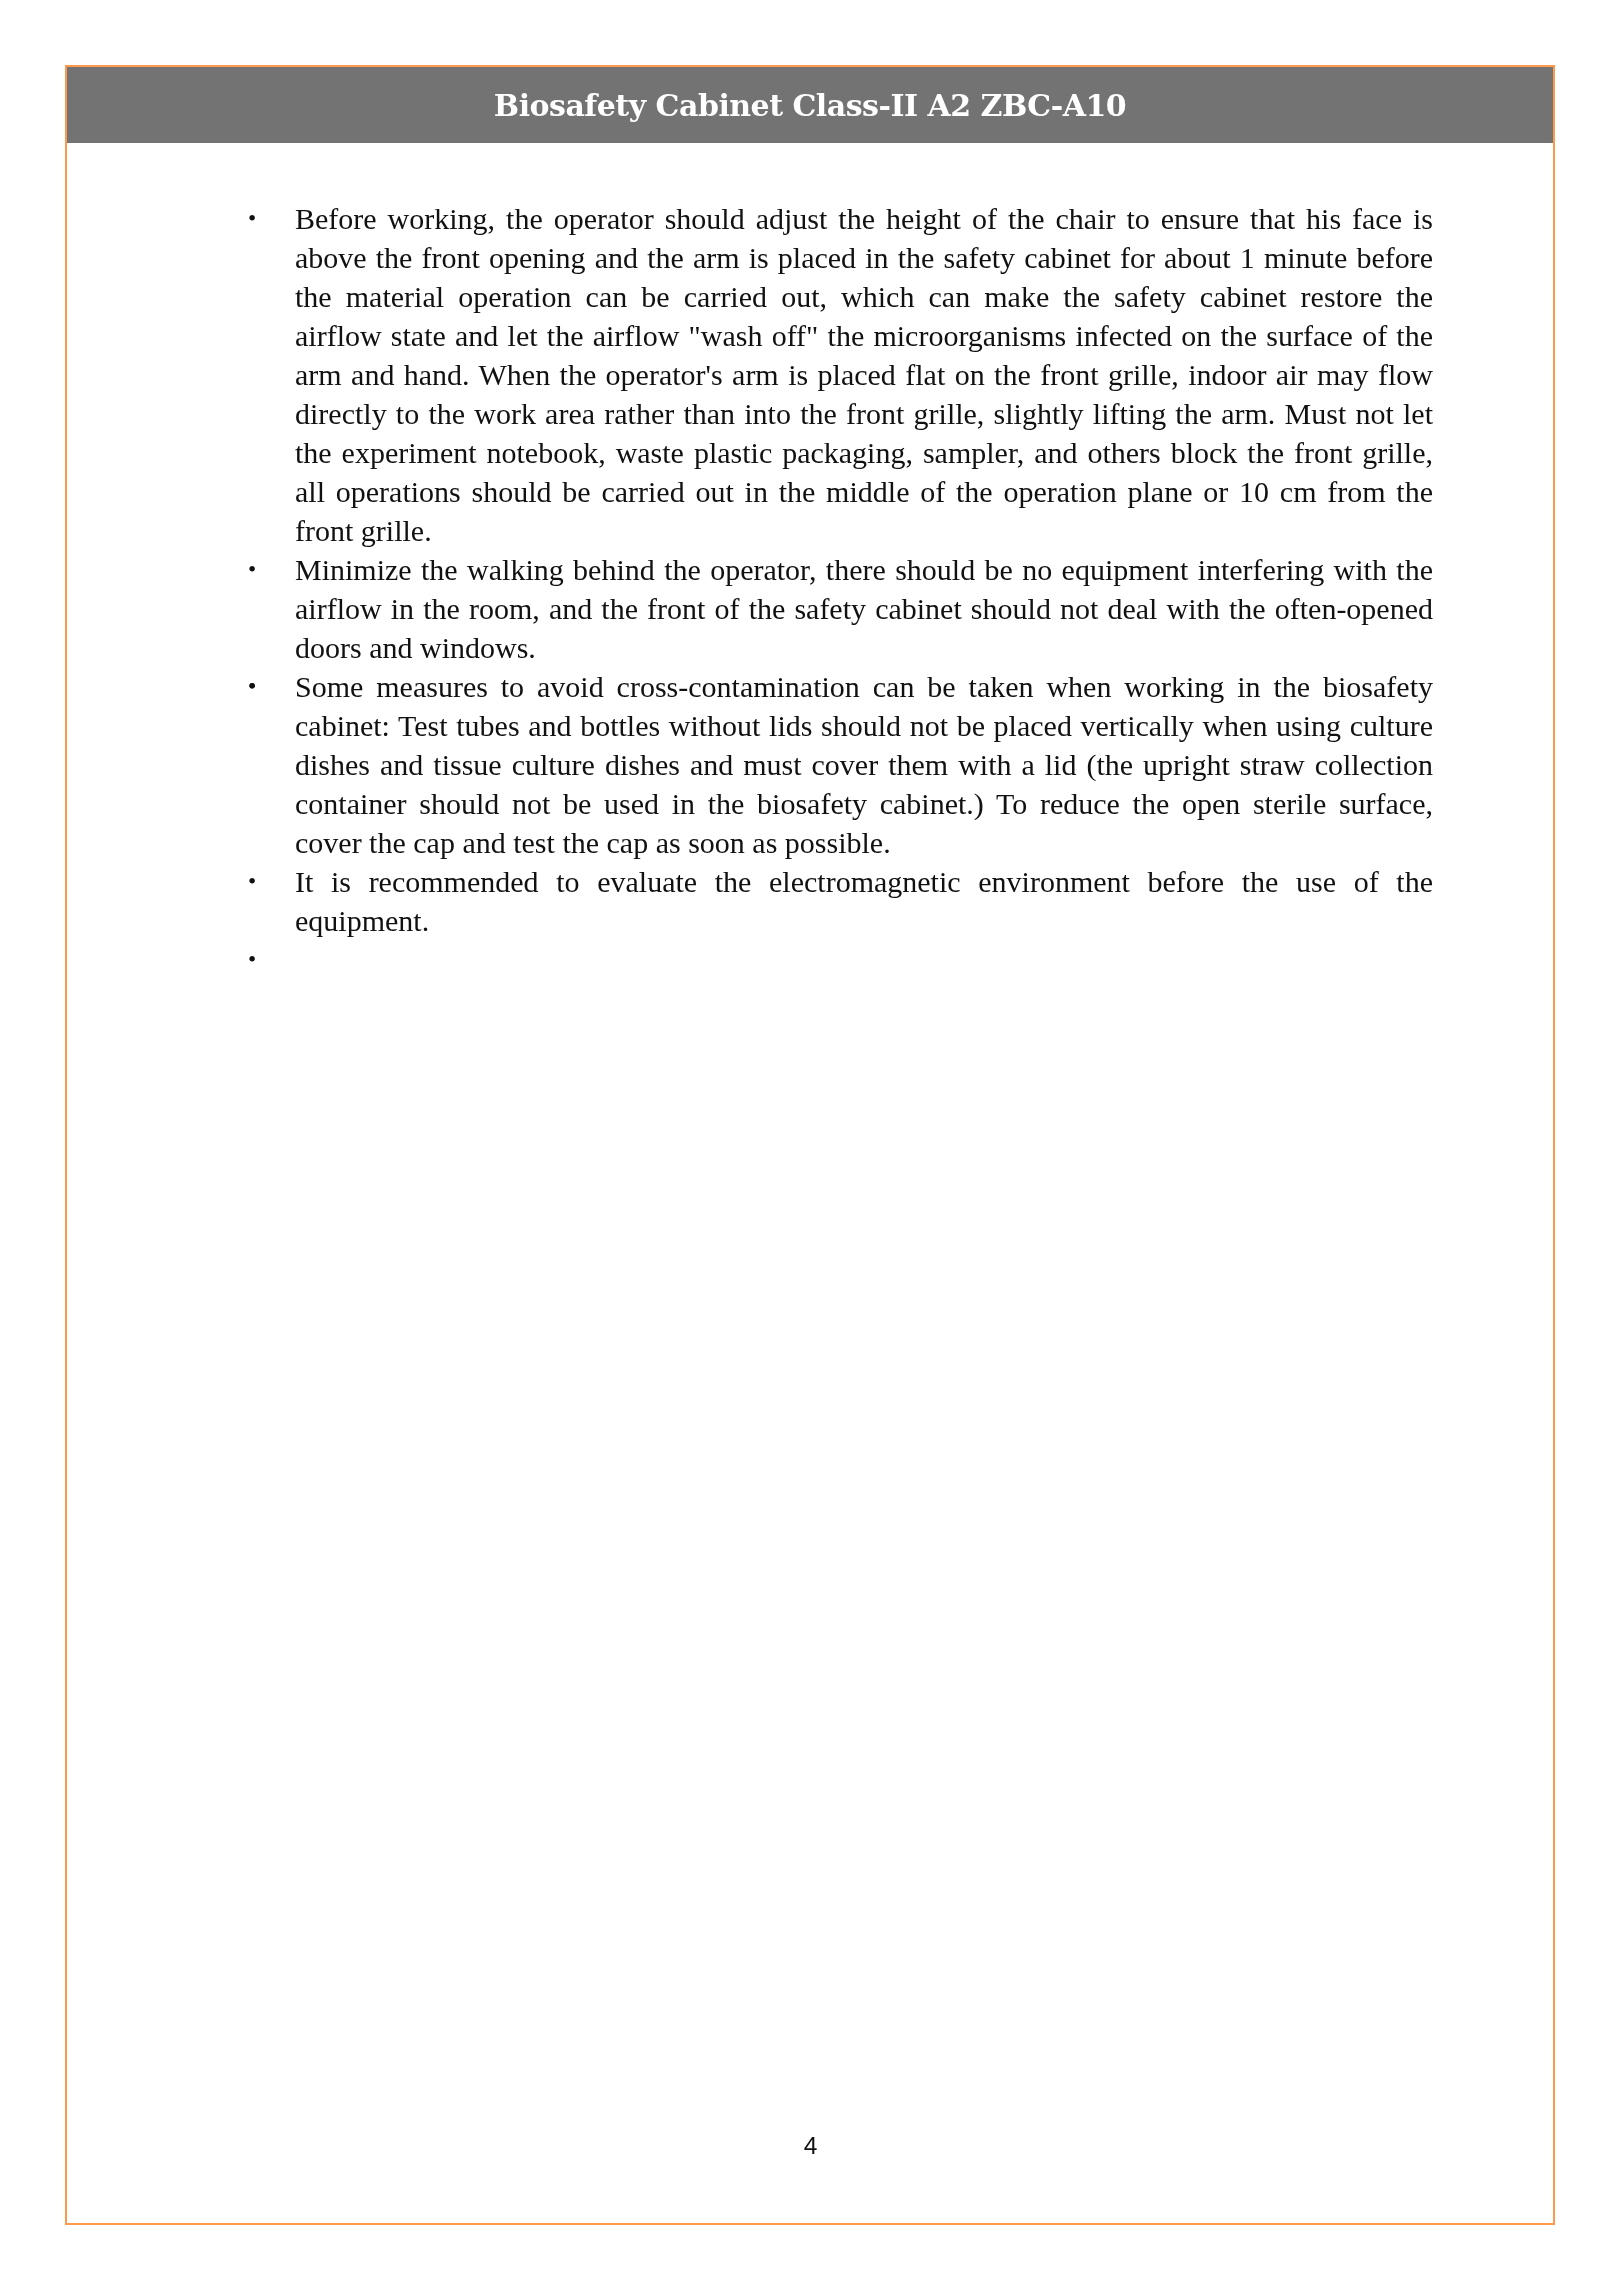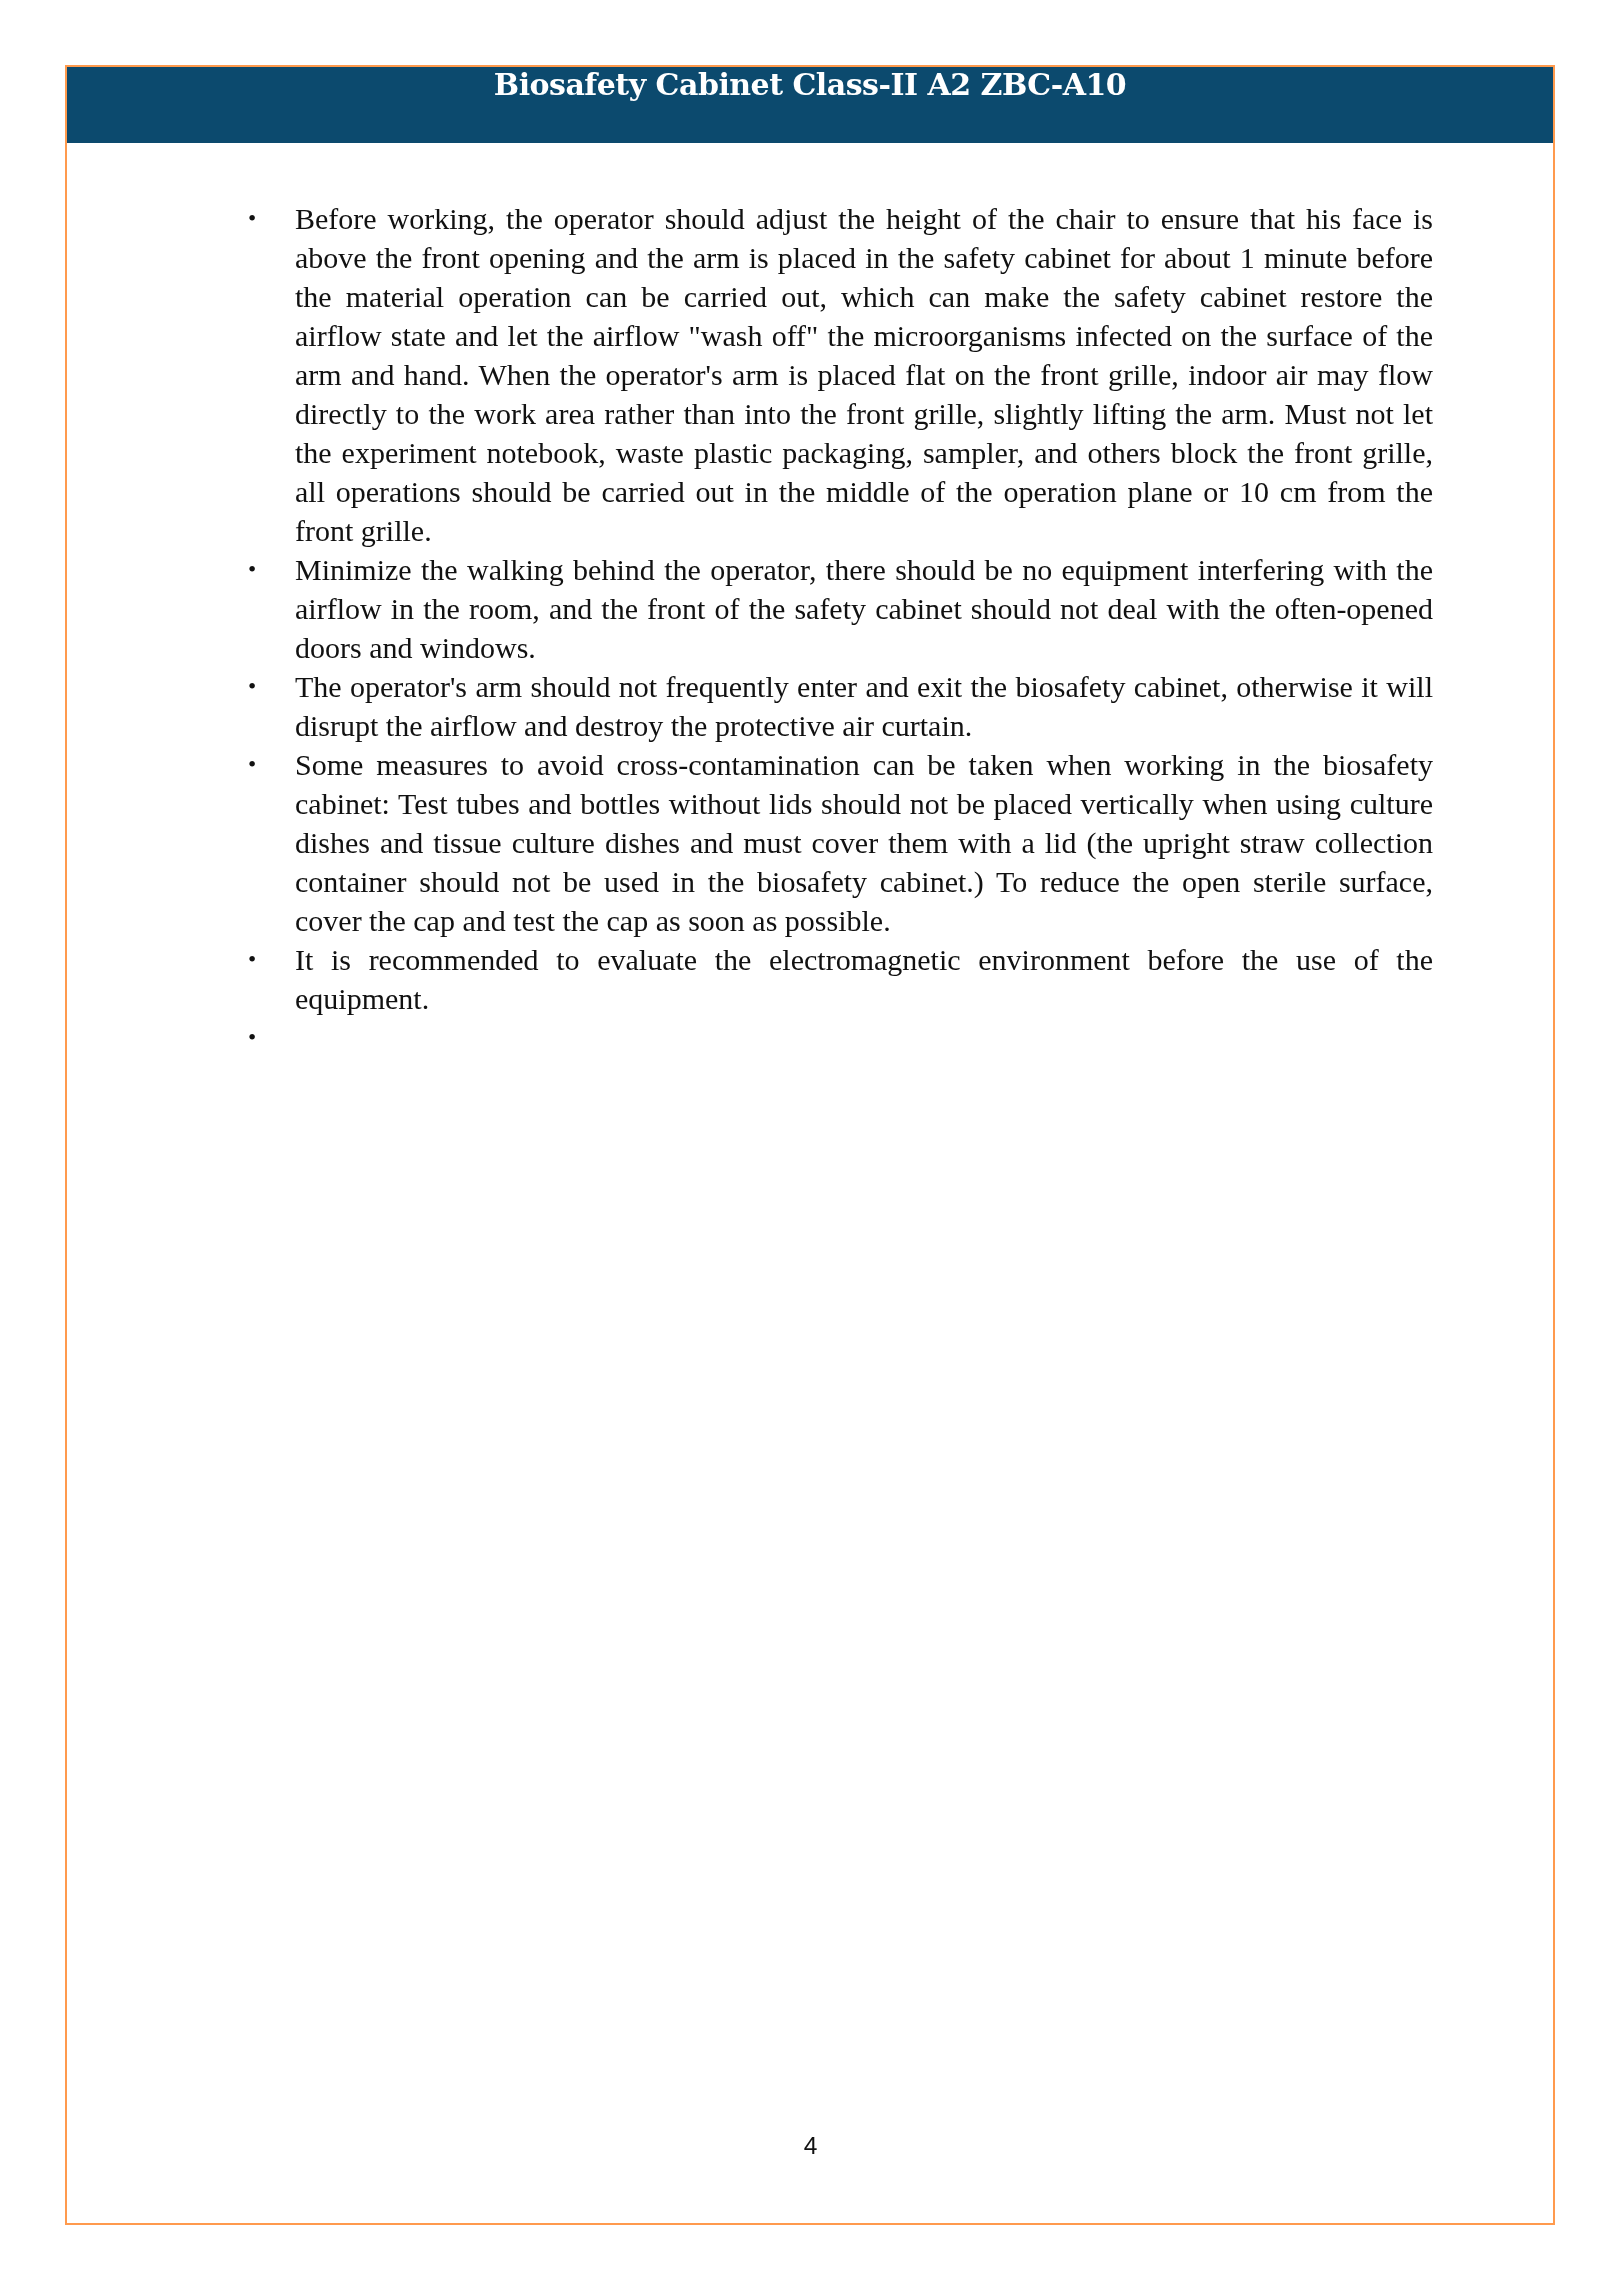--- a/index.html
+++ b/index.html
@@ -8,23 +8,23 @@
       position: absolute;
       left: 65px; top: 65px;
       width: 1490px; height: 2160px;
       border: 2px solid #ff9a4d;
       box-sizing: border-box;
     }
     .header-band {
       position: absolute;
       left: 67px; top: 67px;
       width: 1486px; height: 76px;
-      background: #0c4a6e;
+      background: #737373;
       color: #ffffff;
-      display: flex; align-items: flex-start; justify-content: center;
+      display: flex; align-items: center; justify-content: center;
       font-family: "DejaVu Serif", "Liberation Serif", serif;
       font-weight: bold;
       font-size: 30px;
       letter-spacing: -0.5px;
     }
     .content {
       position: absolute;
       left: 245px; top: 199px;
       width: 1188px;
       font-family: "Liberation Serif", "DejaVu Serif", serif;
@@ -69,21 +69,20 @@
     <li>
       <span class="bullet">•</span>
       <span>Before working, the operator should adjust the height of the chair to ensure that his face is above the front opening and the arm is placed in the safety cabinet for about 1 minute before the material operation can be carried out, which can make the safety cabinet restore the airflow state and let the airflow "wash off" the microorganisms infected on the surface of the arm and hand. When the operator's arm is placed flat on the front grille, indoor air may flow directly to the work area rather than into the front grille, slightly lifting the arm. Must not let the experiment notebook, waste plastic packaging, sampler, and others block the front grille, all operations should be carried out in the middle of the operation plane or 10 cm from the front grille.</span>
     </li>
     <li>
       <span class="bullet">•</span>
       <span>Minimize the walking behind the operator, there should be no equipment interfering with the airflow in the room, and the front of the safety cabinet should not deal with the often-opened doors and windows.</span>
     </li>
     <li>
       <span class="bullet">•</span>
-      <span>The operator's arm should not frequently enter and exit the biosafety cabinet, otherwise it will disrupt the airflow and destroy the protective air curtain.</span>
     </li>
     <li>
       <span class="bullet">•</span>
       <span>Some measures to avoid cross-contamination can be taken when working in the biosafety cabinet: Test tubes and bottles without lids should not be placed vertically when using culture dishes and tissue culture dishes and must cover them with a lid (the upright straw collection container should not be used in the biosafety cabinet.) To reduce the open sterile surface, cover the cap and test the cap as soon as possible.</span>
     </li>
     <li>
       <span class="bullet">•</span>
       <span>It is recommended to evaluate the electromagnetic environment before the use of the equipment.</span>
     </li>
     <li>

